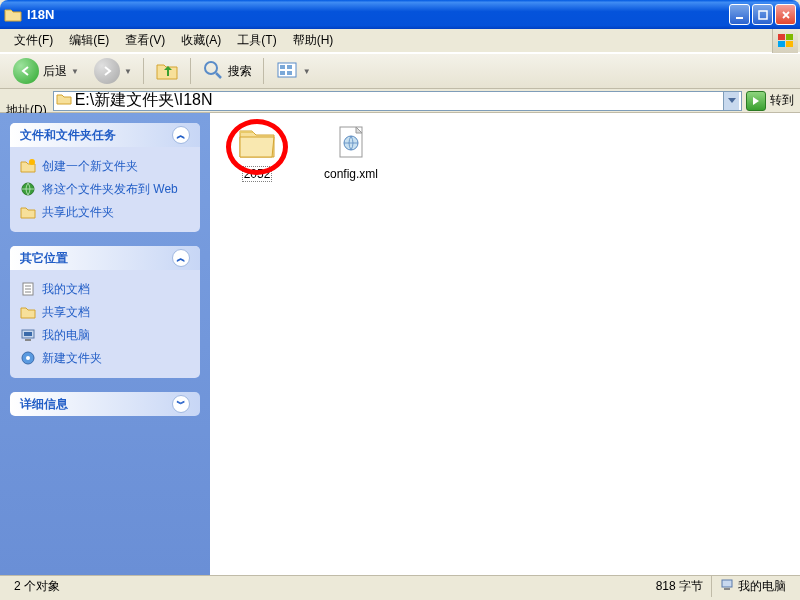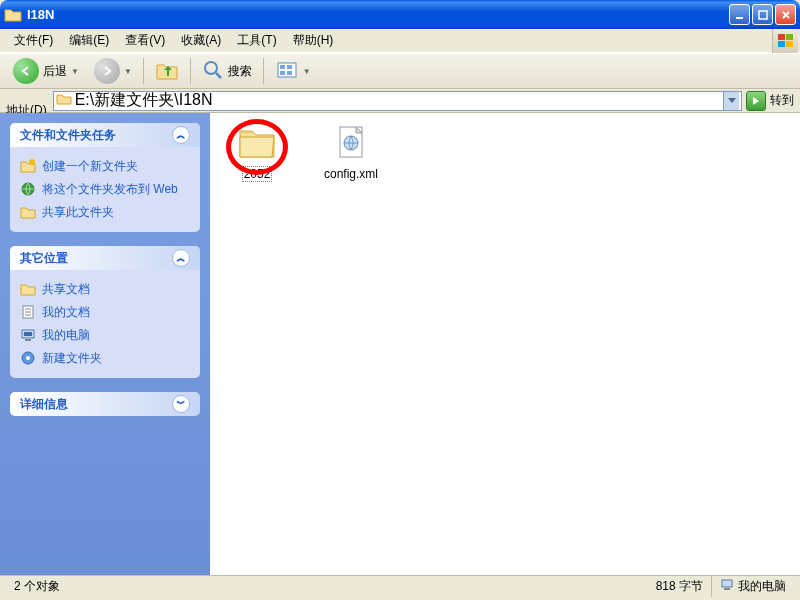--- a/index.html
+++ b/index.html
@@ -214,30 +214,30 @@
     </div>
 
     <div class="panel">
       <div class="panel-hdr">
         <span>其它位置</span>
         <span class="chev">︽</span>
       </div>
       <div class="panel-body">
         <div class="task">
           <span class="ico"><svg width="16" height="16">
-                <path d="M1 4 L6 4 L8 6 L15 6 L15 14 L1 14 Z" fill="#f7e09a" stroke="#d4a430"></path>
-              </svg></span>
-          <span>共享文档</span>
-        </div>
-        <div class="task">
-          <span class="ico"><svg width="16" height="16">
                 <rect x="3" y="2" width="10" height="12" fill="#fff" stroke="#888"></rect>
                 <path d="M5 5 L11 5 M5 8 L11 8 M5 11 L11 11" stroke="#888"></path>
               </svg></span>
           <span>我的文档</span>
+        </div>
+        <div class="task">
+          <span class="ico"><svg width="16" height="16">
+                <path d="M1 4 L6 4 L8 6 L15 6 L15 14 L1 14 Z" fill="#f7e09a" stroke="#d4a430"></path>
+              </svg></span>
+          <span>共享文档</span>
         </div>
         <div class="task">
           <span class="ico"><svg width="16" height="16">
                 <rect x="2" y="3" width="12" height="8" fill="#c8d8ee" stroke="#5a7aaa"></rect>
                 <rect x="4" y="5" width="8" height="4" fill="#3a6aaa"></rect>
                 <rect x="5" y="12" width="6" height="2" fill="#888"></rect>
               </svg></span>
           <span>我的电脑</span>
         </div>
         <div class="task">

